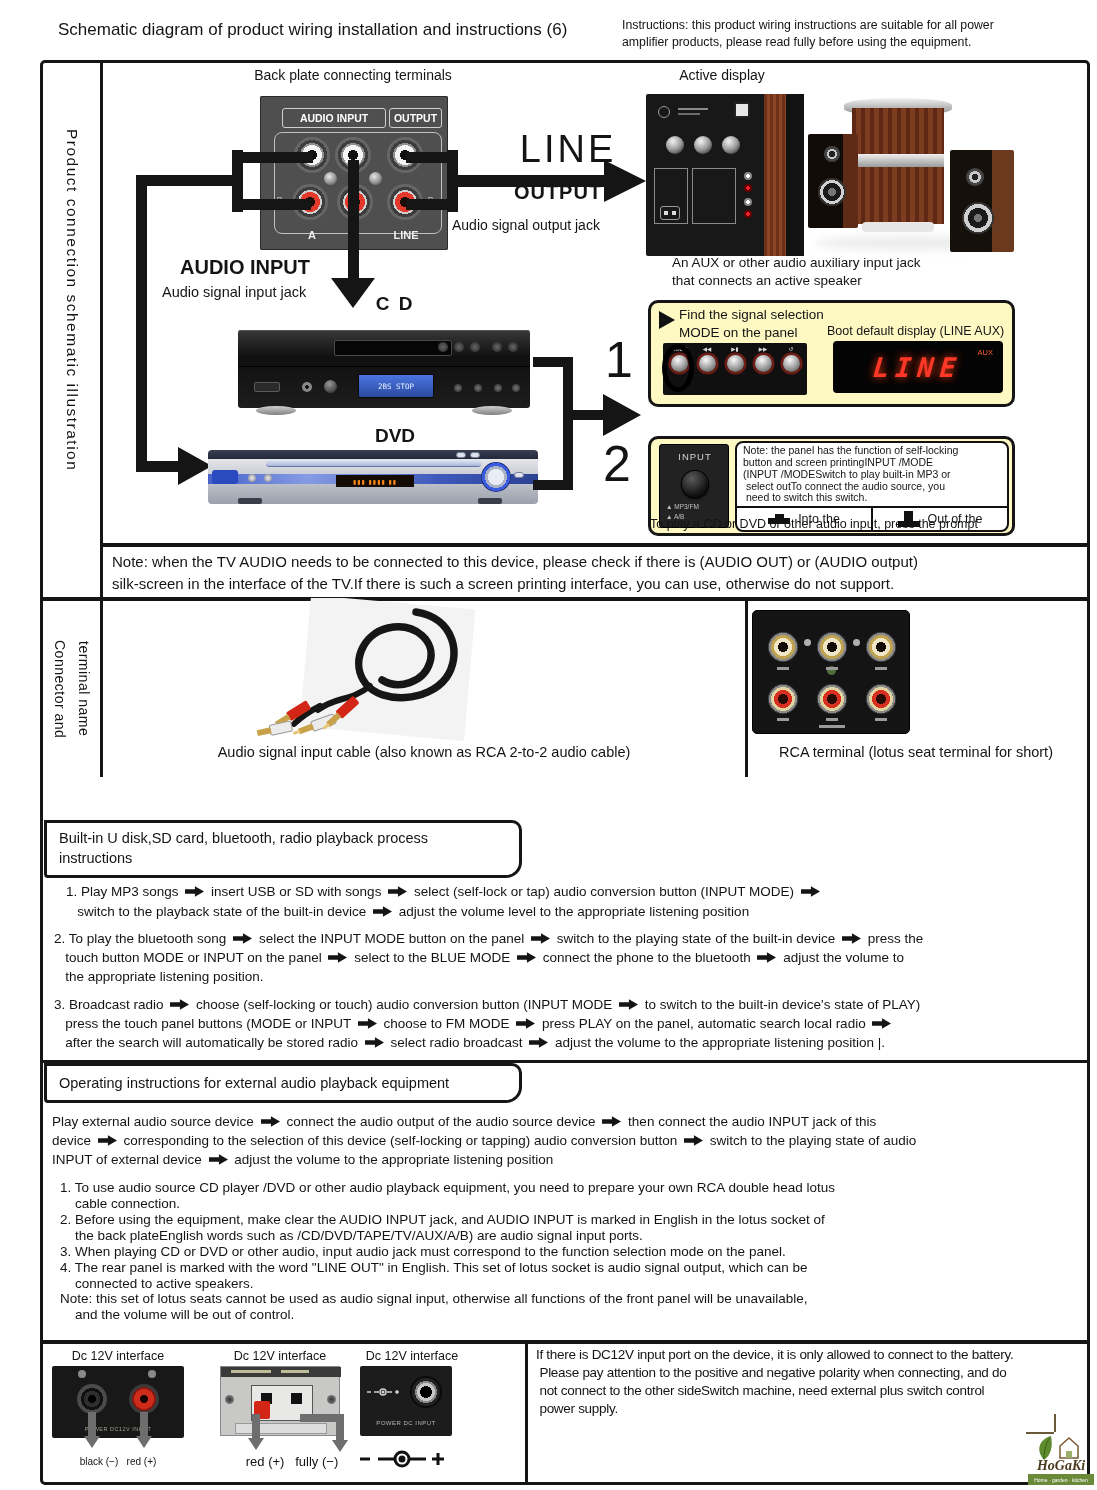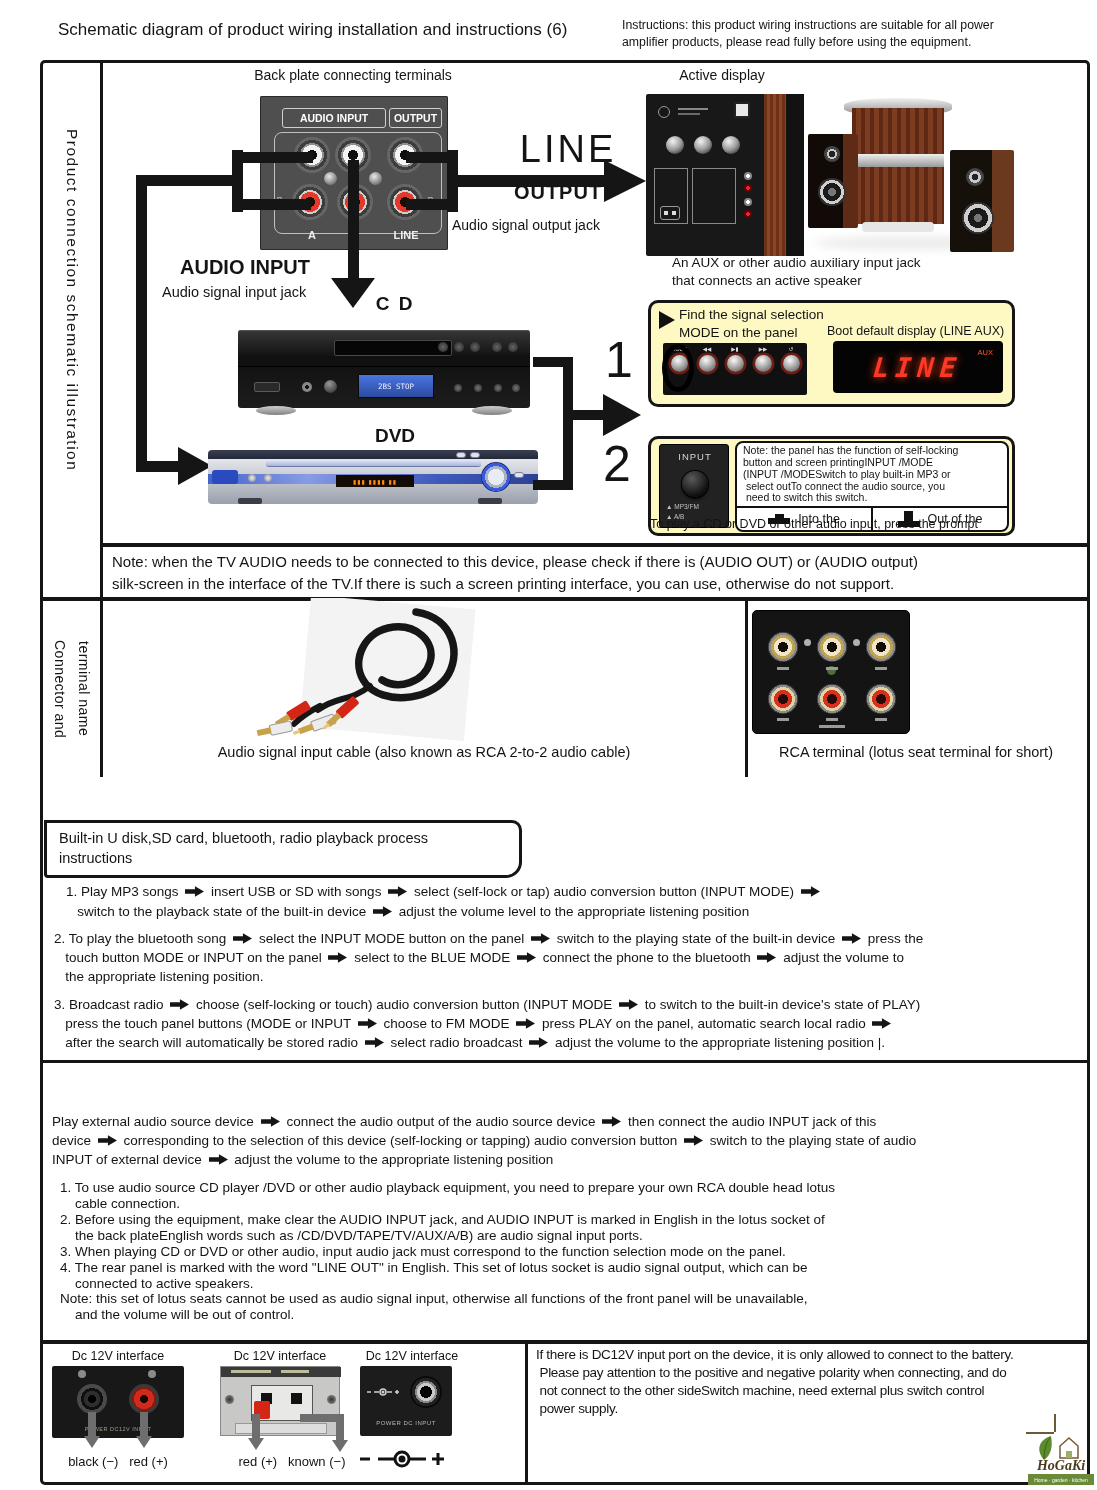--- a/index.html
+++ b/index.html
@@ -325,20 +325,23 @@
       </svg> choose to FM MODE <svg class="arr" viewBox="0 0 22 12">
         <path d="M0 3.5h11.5V0L22 6l-10.5 6V8.5H0z"></path>
       </svg> press PLAY on the panel, automatic search local radio <svg class="arr" viewBox="0 0 22 12">
         <path d="M0 3.5h11.5V0L22 6l-10.5 6V8.5H0z"></path>
       </svg><br>   after the search will automatically be stored radio <svg class="arr" viewBox="0 0 22 12">
         <path d="M0 3.5h11.5V0L22 6l-10.5 6V8.5H0z"></path>
       </svg> select radio broadcast <svg class="arr" viewBox="0 0 22 12">
         <path d="M0 3.5h11.5V0L22 6l-10.5 6V8.5H0z"></path>
       </svg> adjust the volume to the appropriate listening position |.</div>
 
+  <div class="ab hdrbox" style="left:44px;top:1063px;width:478px;height:40px;">
+    <div style="padding:9px 0 0 12px;font-size:14.5px;">Operating instructions for external audio playback equipment</div>
+  </div>
   <div class="ab pre" style="left:52px;top:1112px;width:1034px;font-size:13.5px;line-height:1.42;">Play external audio source device <svg class="arr" viewBox="0 0 22 12">
         <path d="M0 3.5h11.5V0L22 6l-10.5 6V8.5H0z"></path>
       </svg> connect the audio output of the audio source device <svg class="arr" viewBox="0 0 22 12">
         <path d="M0 3.5h11.5V0L22 6l-10.5 6V8.5H0z"></path>
       </svg> then connect the audio INPUT jack of this<br>device <svg class="arr" viewBox="0 0 22 12">
         <path d="M0 3.5h11.5V0L22 6l-10.5 6V8.5H0z"></path>
       </svg> corresponding to the selection of this device (self-locking or tapping) audio conversion button <svg class="arr" viewBox="0 0 22 12">
         <path d="M0 3.5h11.5V0L22 6l-10.5 6V8.5H0z"></path>
       </svg> switch to the playing state of audio<br>INPUT of external device <svg class="arr" viewBox="0 0 22 12">
         <path d="M0 3.5h11.5V0L22 6l-10.5 6V8.5H0z"></path>
@@ -353,40 +356,40 @@
     <div class="jack" style="left:26px;top:4px;width:8px;height:8px;background:#8a8a8a;"></div>
     <div class="jack" style="left:96px;top:4px;width:8px;height:8px;background:#8a8a8a;"></div>
     <div class="jack" style="left:25px;top:18px;width:30px;height:30px;background:radial-gradient(circle,#000 0 4px,#2e2e2e 4px 8px,#101010 8px 11px,#4a4a4a 11px 15px);"></div>
     <div class="jack" style="left:77px;top:18px;width:30px;height:30px;background:radial-gradient(circle,#1a0503 0 4px,#cf2b1d 4px 10px,#8a1910 10px 12px,#3a3a3a 12px 15px);"></div>
     <div class="ab ctr" style="left:4px;top:58px;width:124px;height:10px;font-size:5.5px;color:#9aa08a;letter-spacing:.5px;">POWER DC12V INPUT</div>
   </div>
   <div class="garr" style="left:88px;top:1412px;width:8px;height:26px;"></div>
   <div class="tri" style="left:84px;top:1436px;border-left:8px solid transparent;border-right:8px solid transparent;border-top:12px solid #6e6e6e;"></div>
   <div class="garr" style="left:140px;top:1412px;width:8px;height:26px;"></div>
   <div class="tri" style="left:136px;top:1436px;border-left:8px solid transparent;border-right:8px solid transparent;border-top:12px solid #6e6e6e;"></div>
-  <div class="ab ctr pre" style="left:44px;top:1452px;width:148px;height:18px;font-size:13px;">black (−)   red (+)</div>
+  <div class="ab ctr pre" style="left:44px;top:1452px;width:148px;height:18px;font-size:10px;">black (−)   red (+)</div>
 
   <div class="ab" style="left:220px;top:1366px;width:120px;height:70px;background:#c8c8c6;border:1px solid #888;">
     <div class="ab" style="left:0;top:0;width:120px;height:10px;background:#3a3a3a;"></div>
     <div class="dash" style="left:10px;top:3px;width:40px;height:3px;background:#bdbd9a;"></div>
     <div class="dash" style="left:60px;top:3px;width:28px;height:3px;background:#bdbd9a;"></div>
     <div class="jack" style="left:4px;top:28px;width:9px;height:9px;background:radial-gradient(circle,#333,#999);"></div>
     <div class="jack" style="left:106px;top:28px;width:9px;height:9px;background:radial-gradient(circle,#333,#999);"></div>
     <div class="ab" style="left:30px;top:18px;width:62px;height:36px;background:#e8e8e6;border:1px solid #555;"></div>
     <div class="ab" style="left:40px;top:26px;width:11px;height:11px;background:#111;"></div>
     <div class="ab" style="left:70px;top:26px;width:11px;height:11px;background:#111;"></div>
     <div class="ab" style="left:33px;top:34px;width:16px;height:18px;background:#d42616;border-radius:2px;"></div>
     <div class="ab" style="left:14px;top:56px;width:92px;height:11px;background:#ddd;border:1px solid #999;"></div>
   </div>
   <div class="garr" style="left:252px;top:1414px;width:8px;height:26px;"></div>
   <div class="tri" style="left:248px;top:1438px;border-left:8px solid transparent;border-right:8px solid transparent;border-top:12px solid #6e6e6e;"></div>
   <div class="garr" style="left:300px;top:1414px;width:44px;height:8px;"></div>
   <div class="garr" style="left:336px;top:1414px;width:8px;height:28px;"></div>
   <div class="tri" style="left:332px;top:1440px;border-left:8px solid transparent;border-right:8px solid transparent;border-top:12px solid #6e6e6e;"></div>
-  <div class="ab ctr pre" style="left:212px;top:1452px;width:160px;height:18px;font-size:13px;">red (+)   known (−)</div>
+  <div class="ab ctr pre" style="left:212px;top:1452px;width:160px;height:18px;font-size:13px;">red (+)   fully (−)</div>
 
   <div class="ab" style="left:360px;top:1366px;width:92px;height:70px;background:#1c1c1c;border-radius:2px;">
     <div class="jack" style="left:52px;top:12px;width:28px;height:28px;background:radial-gradient(circle,#000 0 6px,#c8c8c8 6px 9px,#888 9px 11px,#222 11px 14px);box-shadow:0 0 0 2px #0a0a0a;"></div>
     <svg class="ab" style="left:6px;top:20px;" width="34" height="12" viewBox="0 0 34 12">
       <g stroke="#cfcfcf" stroke-width="1.5" fill="none">
           <line x1="1" y1="6" x2="5" y2="6"></line>
           <line x1="8" y1="6" x2="13" y2="6"></line>
           <circle cx="17" cy="6" r="3"></circle>
           <circle cx="17" cy="6" r="0.8" fill="#cfcfcf"></circle>
           <line x1="21" y1="6" x2="26" y2="6"></line>

